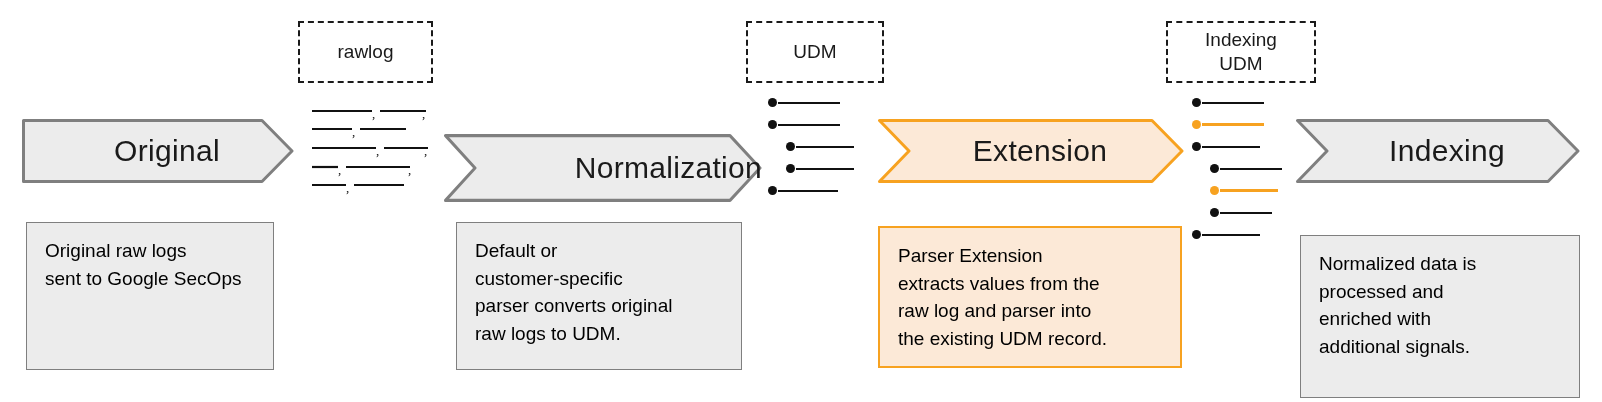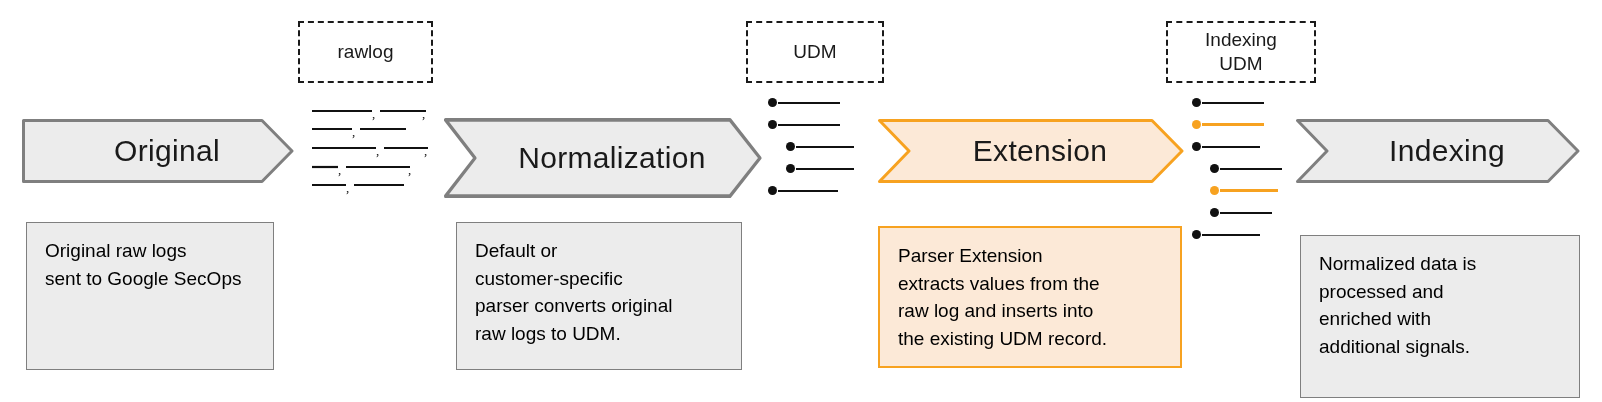--- a/index.html
+++ b/index.html
@@ -124,21 +124,21 @@
 UDM</span>
   </div>
 
   <div class="chev" style="left:22px; top:119px; width:272px; height:64px;">
     <svg class="chev-svg" viewBox="0 0 272 64" preserveAspectRatio="none">
       <polygon points="1.5,1.5 240,1.5 270,32 240,62.5 1.5,62.5" fill="#ececec" stroke="#7f7f7f" stroke-width="3" stroke-linejoin="round"></polygon>
     </svg>
     <span class="chev-label">Original</span>
   </div>
 
-  <div class="chev" style="left:444px; top:118px; width:318px; height:80px;">
+  <div class="chev" style="left:444px; top:134px; width:318px; height:68px;justify-content:flex-end;">
     <svg class="chev-svg" viewBox="0 0 318 64" preserveAspectRatio="none">
       <polygon points="1.5,1.5 286,1.5 316,32 286,62.5 1.5,62.5 31,32" fill="#ececec" stroke="#7f7f7f" stroke-width="3" stroke-linejoin="round"></polygon>
     </svg>
     <span class="chev-label">Normalization</span>
   </div>
 
   <div class="chev" style="left:878px; top:119px; width:306px; height:64px;">
     <svg class="chev-svg" viewBox="0 0 306 64" preserveAspectRatio="none">
       <polygon points="1.5,1.5 274,1.5 304,32 274,62.5 1.5,62.5 31,32" fill="#fce9d7" stroke="#f7a220" stroke-width="3" stroke-linejoin="round"></polygon>
     </svg>
@@ -241,21 +241,21 @@
   <div class="desc desc-gray" style="left:26px; top:222px; width:248px; height:148px;">Original raw logs
 sent to Google SecOps</div>
 
   <div class="desc desc-gray" style="left:456px; top:222px; width:286px; height:148px;">Default or
 customer-specific
 parser converts original
 raw logs to UDM.</div>
 
   <div class="desc desc-orange" style="left:878px; top:226px; width:304px; height:142px;">Parser Extension
 extracts values from the
-raw log and inserts into
+raw log and parser into
 the existing UDM record.</div>
 
   <div class="desc desc-gray" style="left:1300px; top:235px; width:280px; height:163px;">Normalized data is
 processed and
 enriched with
 additional signals.</div>
 
 </div>
 
 </body></html>

